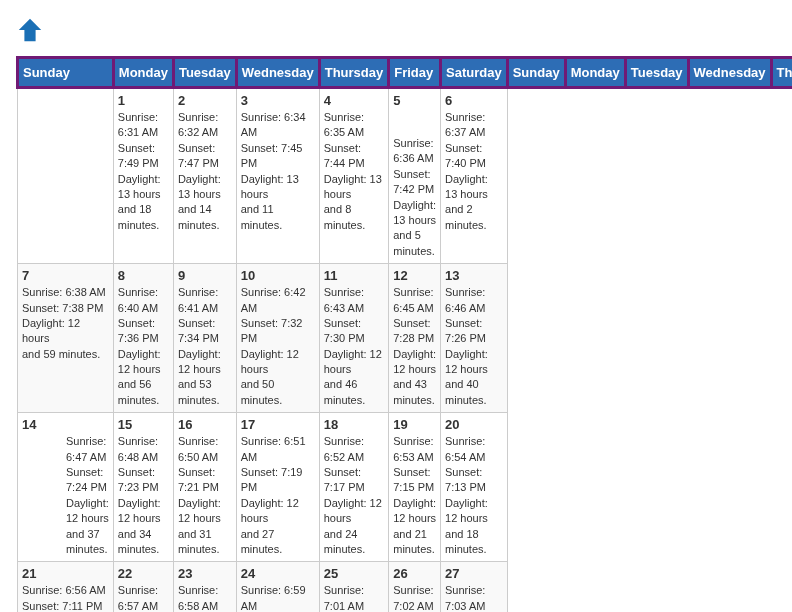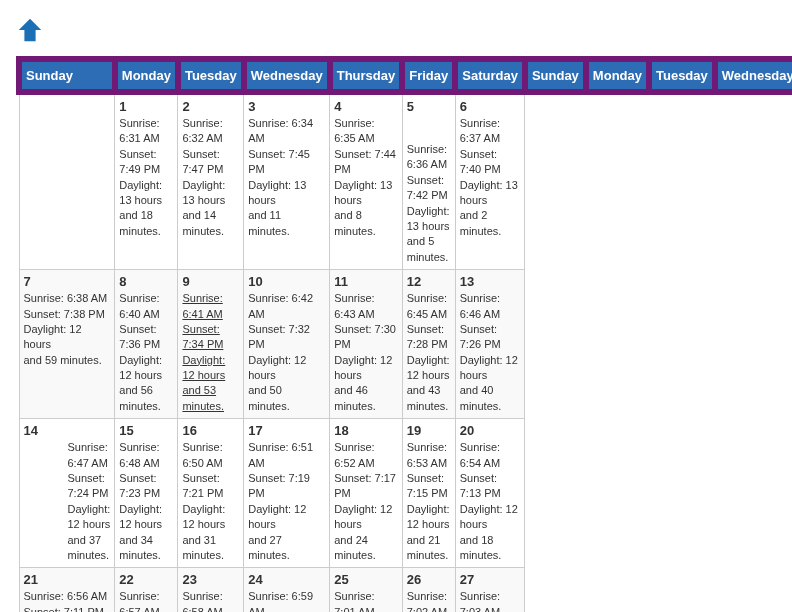--- a/index.html
+++ b/index.html
@@ -57,21 +57,21 @@
       border-collapse: collapse;
       font-size: 11px;
     }
     thead tr th {
       background-color: #2d6db5;
       color: #fff;
       padding: 6px 4px;
       text-align: left;
       font-size: 13px;
       font-weight: bold;
-      border: 6px solid #701a75;
+      border: 3px solid #701a75;
     }
     tbody tr td {
       border: 1px solid #ccc;
       vertical-align: top;
       padding: 4px 4px;
       width: 14.28%;
       min-height: 80px;
     }
     .day-number {
       font-size: 13px;
@@ -189,21 +189,21 @@
         </td>
         <td>
           <span class="day-number">8</span>
           <div class="day-info" style="white-space: pre-line;">Sunrise: 6:40 AM
 Sunset: 7:36 PM
 Daylight: 12 hours
 and 56 minutes.</div>
         </td>
         <td>
           <span class="day-number">9</span>
-          <div class="day-info" style="white-space: pre-line; text-decoration: underline;">Sunrise: 6:41 AM
+          <div class="day-info" style="white-space: pre-line;">Sunrise: 6:41 AM
 Sunset: 7:34 PM
 Daylight: 12 hours
 and 53 minutes.</div>
         </td>
         <td>
           <span class="day-number">10</span>
           <div class="day-info" style="white-space: pre-line;">Sunrise: 6:42 AM
 Sunset: 7:32 PM
 Daylight: 12 hours
 and 50 minutes.</div>

